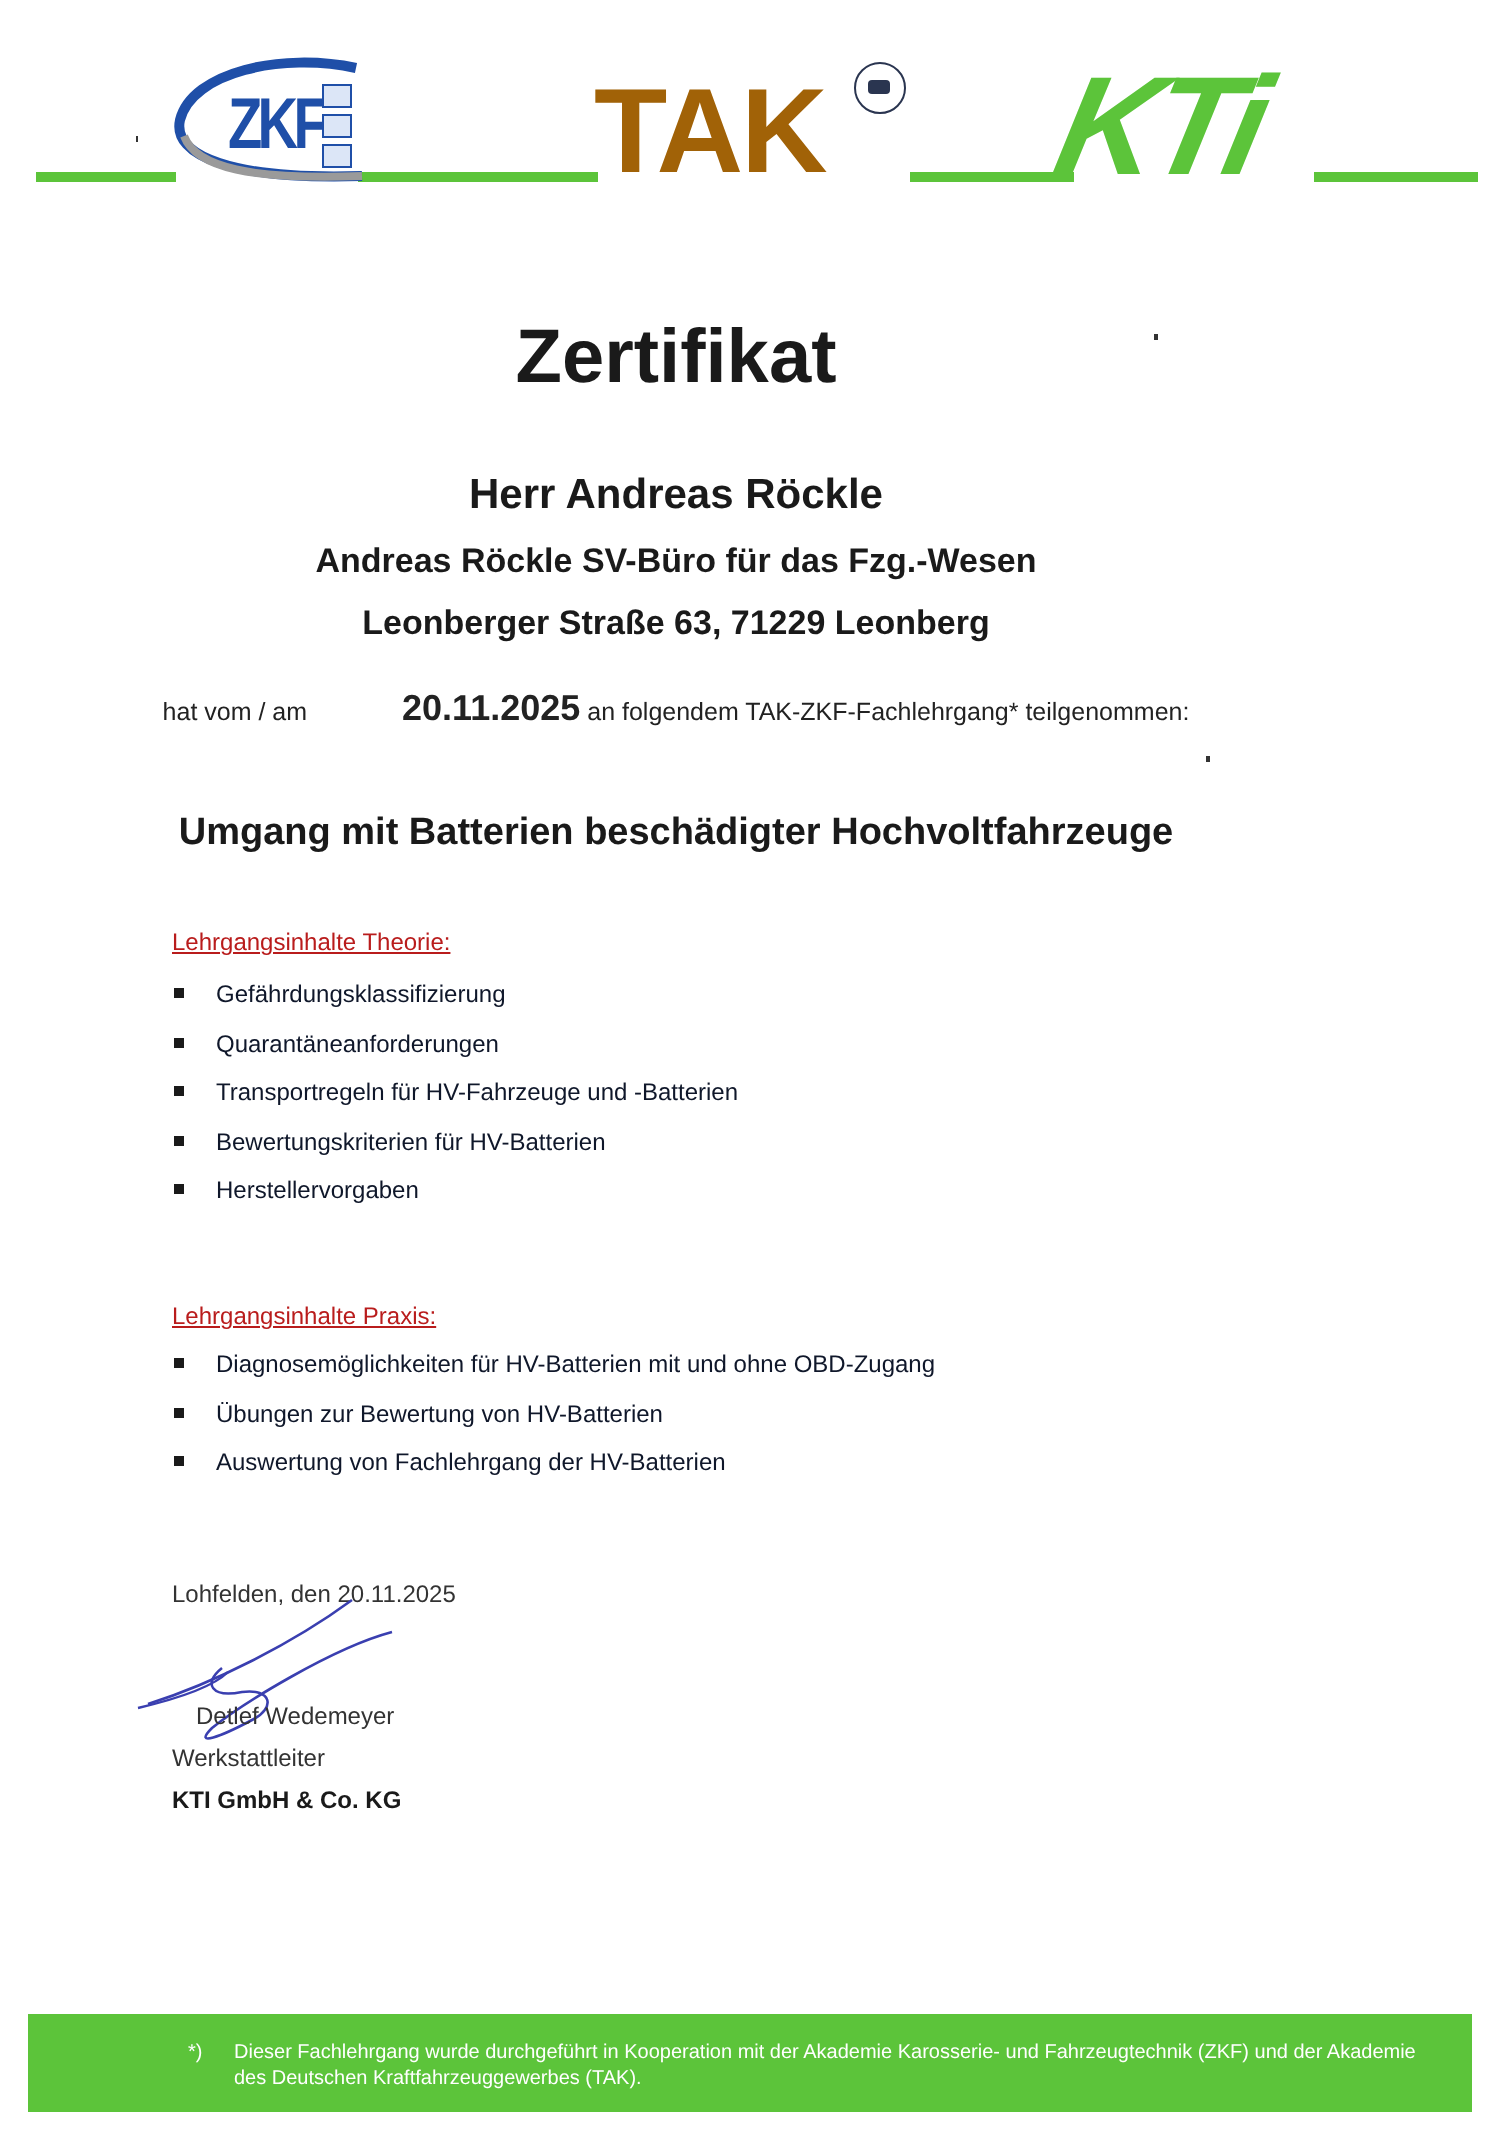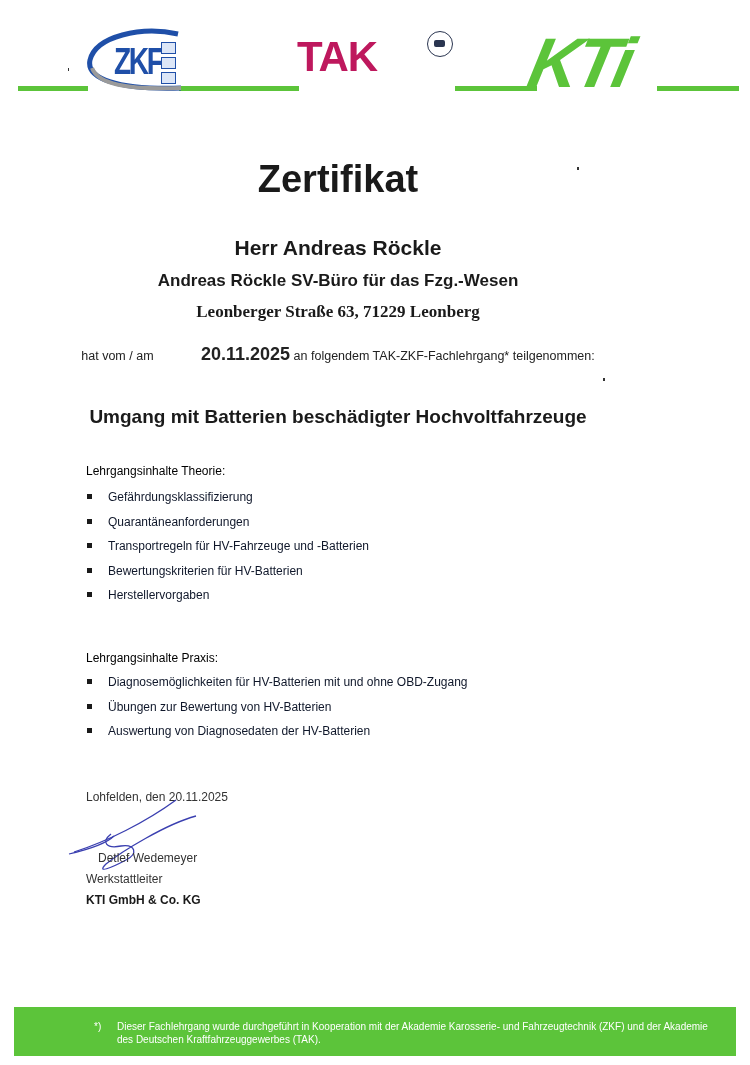--- a/index.html
+++ b/index.html
@@ -7,39 +7,39 @@
          font-family: "Liberation Sans", sans-serif; color: #1a1a1a; }
 
   
   .gline { position: absolute; height: 5px; background: #5cc43a; }
   .zkf-wrap { position: absolute; left: 86px; top: 28px; width: 100px; height: 66px; }
   .zkf-text { position: absolute; left: 28px; top: 13px; font-weight: bold; font-size: 36px;
               color: #1f4fa8; letter-spacing: -3px; transform: scaleX(0.78); transform-origin: left top;
               font-family: "Liberation Sans", sans-serif; }
   .zkf-boxes { position: absolute; left: 75px; top: 14px; width: 15px; }
   .zkf-box { width: 13px; height: 10px; border: 1px solid #1f4fa8; margin-bottom: 3px; background: #dce6f7; }
-  .tak-text { position: absolute; left: 297px; top: 36px; font-weight: bold; font-size: 42px;
-              color: #be185d; letter-spacing: -1px; line-height: 1; }
+  .tak-text { position: absolute; left: 297px; top: 36px; font-weight: bold; font-size: 60px;
+              color: #a16207; letter-spacing: -1px; line-height: 1; }
   .tak-badge { position: absolute; left: 427px; top: 31px; width: 26px; height: 26px; border-radius: 50%;
                border: 1.5px solid #2a3550; background: #fff; box-sizing: border-box; }
   .tak-badge::after { content: ""; position: absolute; left: 6px; top: 8px; width: 11px; height: 7px; background: #2a3550; border-radius: 2px; }
   .kti-text { position: absolute; left: 530px; top: 28px; font-weight: bold; font-style: italic; font-size: 70px;
               color: #5cc43a; letter-spacing: -4px; line-height: 1; transform: skewX(-12deg); }
 
   
   .center { position: absolute; left: 0; width: 676px; text-align: center; }
   .title { top: 158px; font-size: 38px; font-weight: bold; color: #1a1a1a; }
   .name { top: 236px; font-size: 21px; font-weight: bold; }
   .company { top: 271px; font-size: 17px; font-weight: bold; }
-  .address { top: 302px; font-size: 17px; font-weight: bold; font-family: Liberation Serif, serif; }
+  .address { top: 302px; font-size: 17px; font-weight: bold; }
   .participated { top: 344px; font-size: 12.5px; color: #222; }
   .participated b { font-size: 18px; font-weight: bold; margin-left: 44px; }
   .course { top: 406px; font-size: 19px; font-weight: bold; }
 
-  .section-head { position: absolute; left: 86px; font-size: 12px; color: #000000; }
+  .section-head { position: absolute; left: 86px; font-size: 12px; color: #b91c1c; text-decoration: underline; }
   .list { position: absolute; left: 86px; margin: 0; padding: 0; list-style: none; }
   .list li { position: relative; font-size: 12px; color: #0f172a; height: 24.6px; padding-left: 22px; line-height: 14px; }
   .list li::before { content: ""; position: absolute; left: 1px; top: 4px; width: 5px; height: 5px; background: #1a1a1a; }
 
   .sig-text { position: absolute; left: 86px; font-size: 12px; color: #333; }
   .sig-bold { font-weight: bold; color: #1a1a1a; text-align: center; }
   .signature { position: absolute; left: 66px; top: 794px; width: 140px; height: 80px; }
 
   .footer { position: absolute; left: 14px; top: 1007px; width: 722px; height: 49px; background: #5cc43a; }
   .footer-star { position: absolute; left: 80px; top: 14px; font-size: 10px; color: #fff; }
@@ -91,21 +91,21 @@
   <li>Quarantäneanforderungen</li>
   <li>Transportregeln für HV-Fahrzeuge und -Batterien</li>
   <li>Bewertungskriterien für HV-Batterien</li>
   <li>Herstellervorgaben</li>
 </ul>
 
 <div class="section-head" style="top:651px;">Lehrgangsinhalte Praxis:</div>
 <ul class="list" style="top:675px;">
   <li>Diagnosemöglichkeiten für HV-Batterien mit und ohne OBD-Zugang</li>
   <li>Übungen zur Bewertung von HV-Batterien</li>
-  <li>Auswertung von Diagnosedaten der HV-Batterien</li>
+  <li>Auswertung von Fachlehrgang der HV-Batterien</li>
 </ul>
 
 <div class="sig-text" style="top:790px;text-align:center;">Lohfelden, den 20.11.2025</div>
 <svg class="signature" viewBox="0 0 140 80">
   <path d="M8 58 C40 48 80 28 110 6" fill="none" stroke="#3a3fb0" stroke-width="1.3"></path>
   <path d="M45 40 C35 48 40 55 55 52 C70 50 72 60 60 66 C45 74 30 80 40 70 C55 58 100 30 130 22" fill="none" stroke="#3a3fb0" stroke-width="1.3"></path>
   <path d="M3 60 C20 56 40 50 48 42" fill="none" stroke="#3a3fb0" stroke-width="1.2"></path>
 </svg>
 <div class="sig-text" style="top:851px;margin-left:12px;">Detlef Wedemeyer</div>
 <div class="sig-text" style="top:872px;">Werkstattleiter</div>

